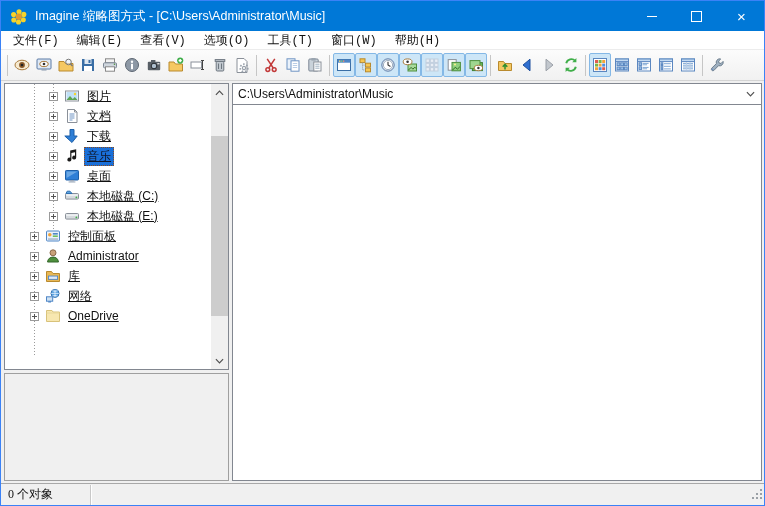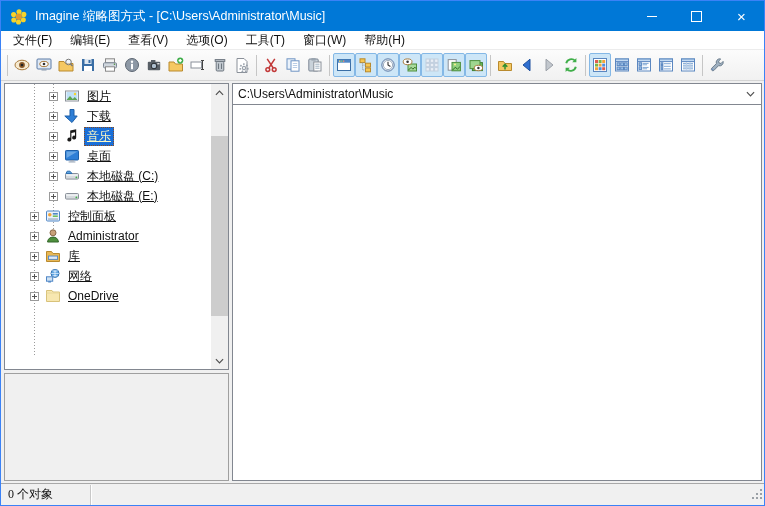--- a/index.html
+++ b/index.html
@@ -11,21 +11,21 @@
   .title-icon{width:17px;height:17px;margin:0 8px 0 9px;flex:0 0 17px;}
   .title-icon svg{width:17px;height:17px;display:block;}
   .title-text{font-size:12.5px;white-space:nowrap;}
   .tb-spacer{flex:1;}
   .cap{width:45px;height:30px;display:flex;align-items:center;justify-content:center;}
   .cap .min-glyph{width:10px;height:0;border-top:1px solid #fff;display:block;}
   .cap .max-glyph{width:9px;height:9px;border:1px solid #fff;display:block;}
   .cap .close-glyph{font-size:15px;line-height:1;color:#fff;}
   
   .menubar{height:18px;flex:0 0 18px;background:#fff;display:flex;align-items:center;padding-left:3px;}
-  .menu-item{padding:1px 9px;white-space:nowrap;}
+  .menu-item{padding:1px 9px;white-space:nowrap;font-family:Liberation Mono, monospace;}
   
   .toolbar{height:32px;flex:0 0 32px;background:linear-gradient(#fcfcfc,#f1f1f1);
     border-top:1px solid #ececec;border-bottom:1px solid #d4d4d4;box-sizing:border-box;
     display:flex;align-items:center;padding:0 3px;}
   .tbtn{width:22px;height:24px;flex:0 0 22px;display:flex;align-items:center;justify-content:center;
     border:1px solid transparent;border-radius:2px;box-sizing:border-box;}
   .tbtn svg{width:16px;height:16px;display:block;}
   .tbtn.active{background:#cde6f7;border-color:#84b8e6;}
   .tsep{width:1px;height:21px;background:#c6c6c6;margin:0 3px;flex:0 0 1px;}
   
@@ -35,21 +35,21 @@
   .tree-list{flex:1;padding-top:2px;position:relative;overflow:hidden;}
   .dotline{position:absolute;width:1px;background:repeating-linear-gradient(to bottom,#9a9a9a 0 1px,transparent 1px 3px);}
   .trow{height:20px;display:flex;align-items:center;position:relative;}
   .t-indent{flex:0 0 auto;}
   .t-exp{width:9px;height:9px;flex:0 0 9px;margin-right:5px;background:#fff;position:relative;z-index:1;}
   .t-exp svg{display:block;width:9px;height:9px;}
   .t-exp.blank{background:transparent;}
   .t-icon{width:17px;height:16px;flex:0 0 17px;margin-right:4px;display:flex;align-items:center;justify-content:center;}
   .t-icon svg{width:16px;height:16px;display:block;}
   .t-label{padding:1px 3px;white-space:nowrap;text-decoration:underline;}
-  .t-label.sel{background:#1a6fd8;color:#fef9c3;border:1px dotted #8a4b1e;padding:0 2px;}
+  .t-label.sel{background:#1a6fd8;color:#0f172a;border:1px dotted #8a4b1e;padding:0 2px;}
   
   .tree-scroll{width:17px;flex:0 0 17px;background:#f0f0f0;display:flex;flex-direction:column;}
   .scroll-btn{height:17px;flex:0 0 17px;display:flex;align-items:center;justify-content:center;}
   .scroll-track{flex:1;position:relative;}
   .scroll-thumb{position:absolute;top:35px;left:0;right:0;height:180px;background:#cdcdcd;}
   
   .preview-panel{height:108px;flex:0 0 108px;background:#f0f0f0;border:1px solid #9f9f9f;box-sizing:border-box;}
   
   .rightcol{flex:1;border:1px solid #828790;background:#fff;display:flex;flex-direction:column;min-width:0;}
   .address{height:20px;flex:0 0 20px;border-bottom:1px solid #828790;display:flex;align-items:center;
@@ -461,20 +461,37 @@
             <div class="trow">
               <span class="t-indent" style="width: 44px;"></span>
               <span class="t-exp">
                 <svg xmlns="http://www.w3.org/2000/svg" viewBox="0 0 9 9" width="9" height="9">
                   <rect x="0.5" y="0.5" width="8" height="8" fill="#fff" stroke="#9a9a9a"></rect>
                   <path d="M2 4.5h5M4.5 2v5" stroke="#555"></path>
                 </svg>
               </span>
               <span class="t-icon">
                 <svg xmlns="http://www.w3.org/2000/svg" viewBox="0 0 16 16">
+                  <path d="M3.5 1.5h7L13 4v10.5H3.5z" fill="#fff" stroke="#8a9099"></path>
+                  <path d="M10.5 1.5V4H13" fill="none" stroke="#8a9099"></path>
+                  <path d="M5.5 6h5M5.5 8h5M5.5 10h5M5.5 12h3" stroke="#6f94c4"></path>
+                </svg>
+              </span>
+              <span class="t-label">文档</span>
+            </div>
+            <div class="trow">
+              <span class="t-indent" style="width: 44px;"></span>
+              <span class="t-exp">
+                <svg xmlns="http://www.w3.org/2000/svg" viewBox="0 0 9 9" width="9" height="9">
+                  <rect x="0.5" y="0.5" width="8" height="8" fill="#fff" stroke="#9a9a9a"></rect>
+                  <path d="M2 4.5h5M4.5 2v5" stroke="#555"></path>
+                </svg>
+              </span>
+              <span class="t-icon">
+                <svg xmlns="http://www.w3.org/2000/svg" viewBox="0 0 16 16">
                   <path d="M6 1.5h4V8h3.2L8 14.5.8 8H6z" fill="#2f7fd6" stroke="#1d5fa8"></path>
                 </svg>
               </span>
               <span class="t-label">下载</span>
             </div>
             <div class="trow">
               <span class="t-indent" style="width: 44px;"></span>
               <span class="t-exp">
                 <svg xmlns="http://www.w3.org/2000/svg" viewBox="0 0 9 9" width="9" height="9">
                   <rect x="0.5" y="0.5" width="8" height="8" fill="#fff" stroke="#9a9a9a"></rect>

